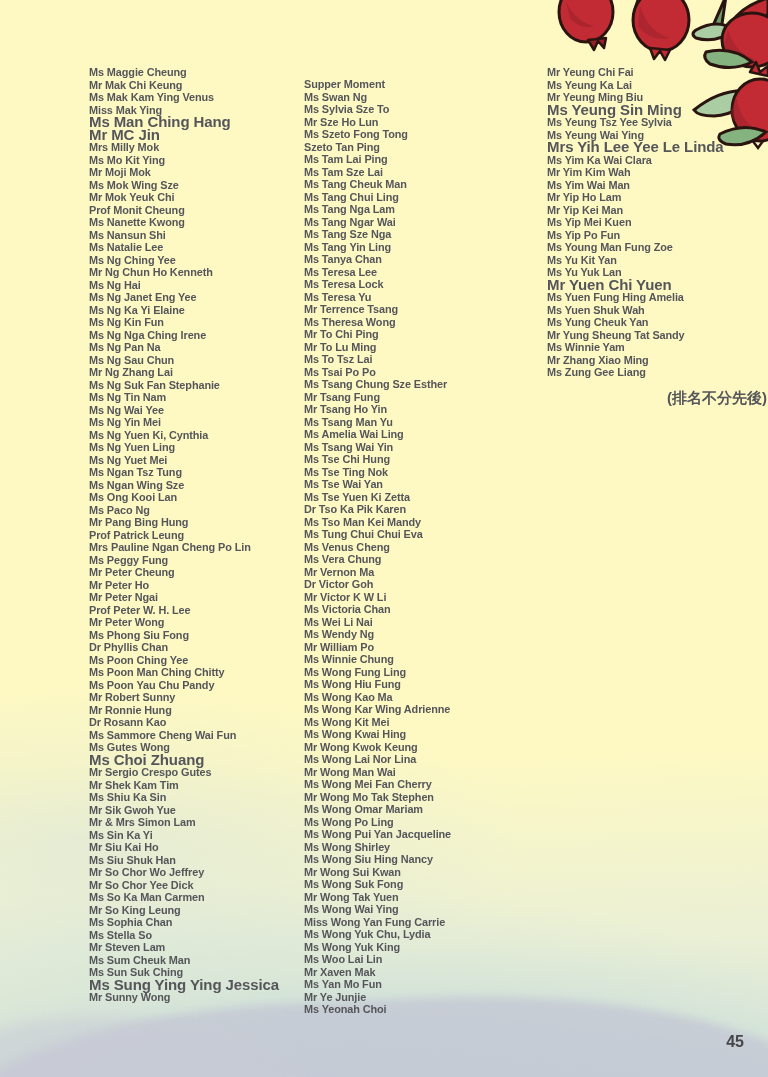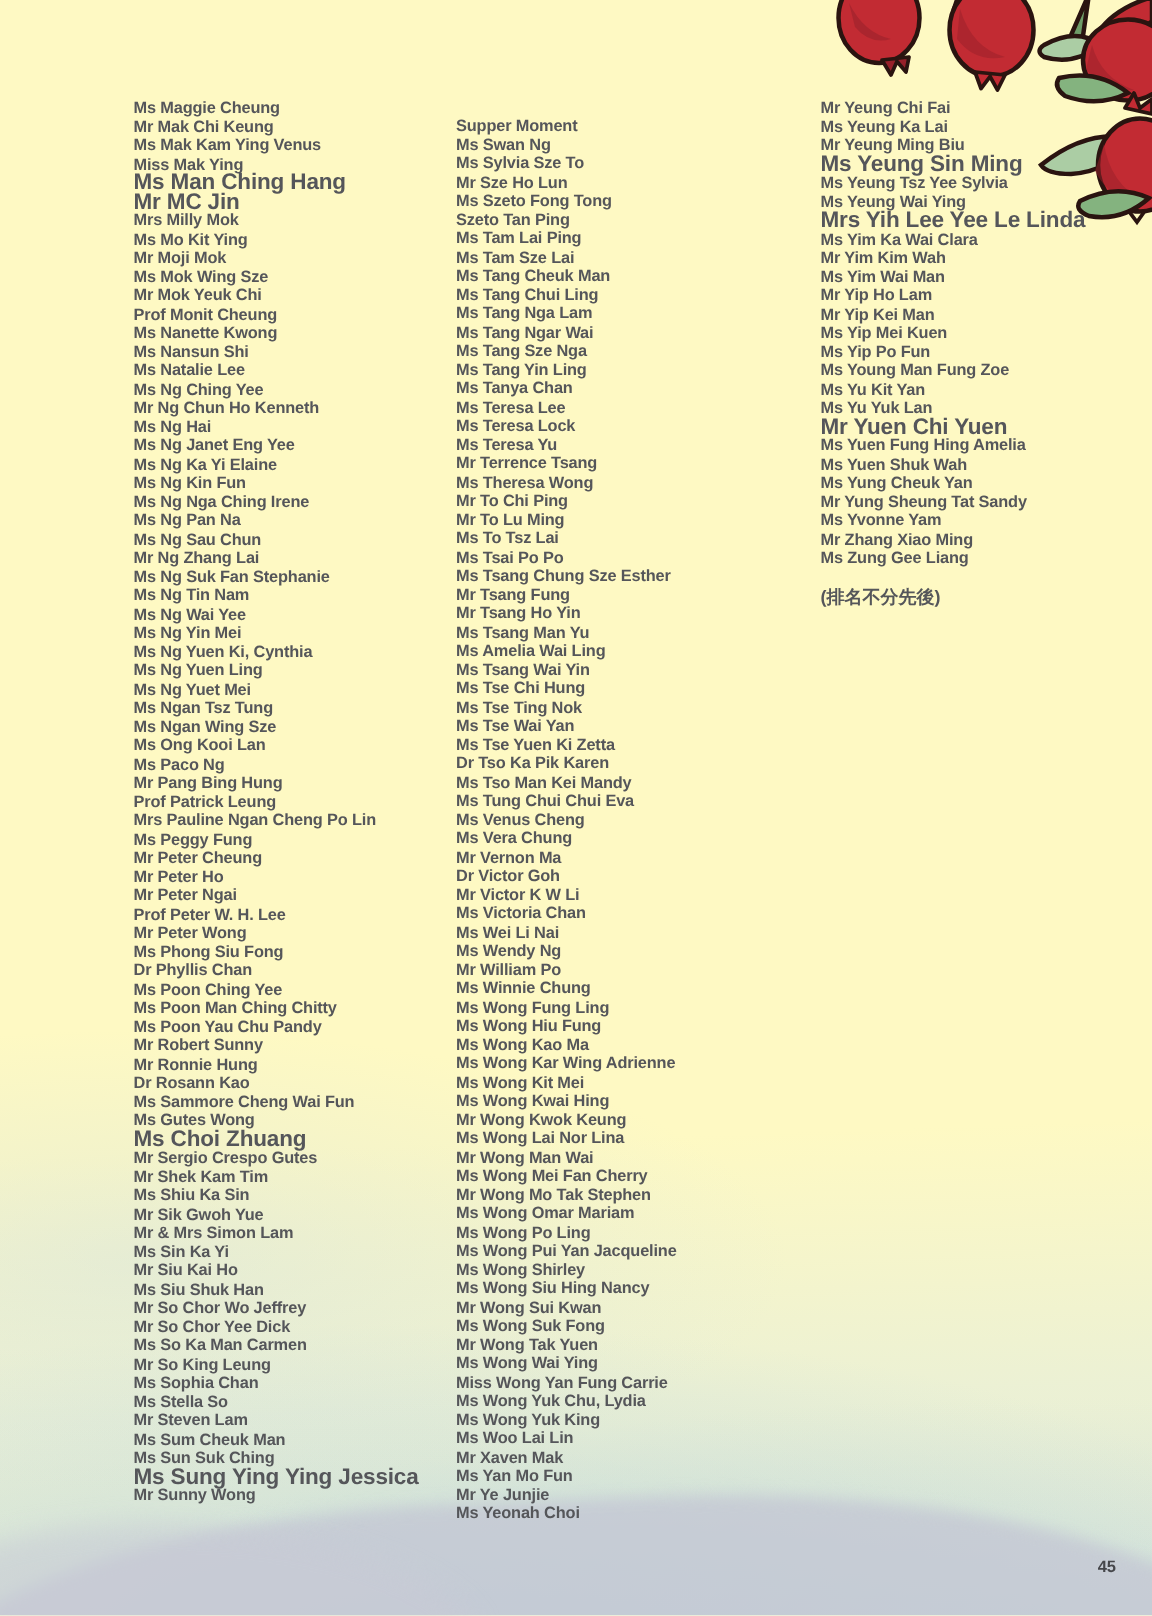--- a/index.html
+++ b/index.html
@@ -44,25 +44,25 @@
   .col-3{left:547px;width:220px;}
   .name{
     height:12.5px;line-height:12.5px;
     font-size:10.9px;color:#55565a;
     letter-spacing:-0.1px;
     white-space:nowrap;
   }
   .name.small{font-size:15px;}
   .footnote{
     margin-top:13px;height:12.5px;line-height:12.5px;
-    font-size:12px;color:#55565a;white-space:nowrap;
+    font-size:15px;color:#55565a;white-space:nowrap;text-align:right;
   }
   .page-number{
     position:absolute;right:24px;bottom:26px;
-    font-size:11px;color:#46474b;
+    font-size:16px;color:#46474b;
   }
 </style>
 </head>
 <body>
 
 <div class="page">
 
   <div class="wash-overlay"></div>
   <div class="wave-lavender"></div>
   <div class="wave-lavender2"></div>
@@ -274,21 +274,21 @@
         <div class="name">Ms Yip Mei Kuen</div>
         <div class="name">Ms Yip Po Fun</div>
         <div class="name">Ms Young Man Fung Zoe</div>
         <div class="name">Ms Yu Kit Yan</div>
         <div class="name">Ms Yu Yuk Lan</div>
         <div class="name small">Mr Yuen Chi Yuen</div>
         <div class="name">Ms Yuen Fung Hing Amelia</div>
         <div class="name">Ms Yuen Shuk Wah</div>
         <div class="name">Ms Yung Cheuk Yan</div>
         <div class="name">Mr Yung Sheung Tat Sandy</div>
-        <div class="name">Ms Yvonne Yam</div>
+        <div class="name">Ms Winnie Yam</div>
         <div class="name">Mr Zhang Xiao Ming</div>
         <div class="name">Ms Zung Gee Liang</div>
       </div>
     <div class="footnote">(排名不分先後)</div>
   </div>
 
   <div class="page-number">45</div>
 
 </div>
 

